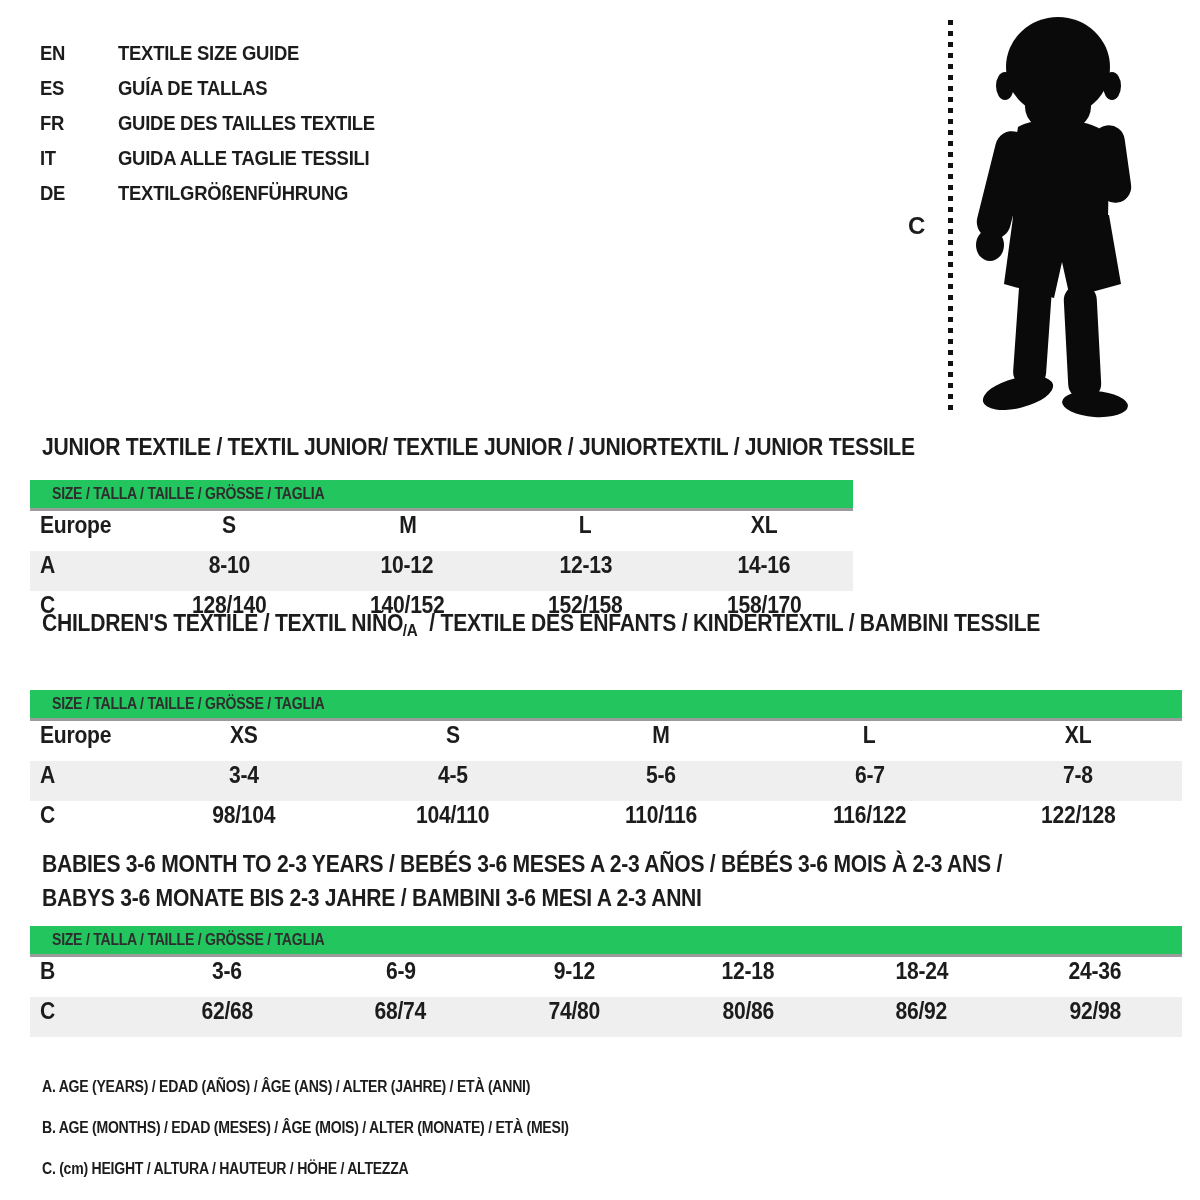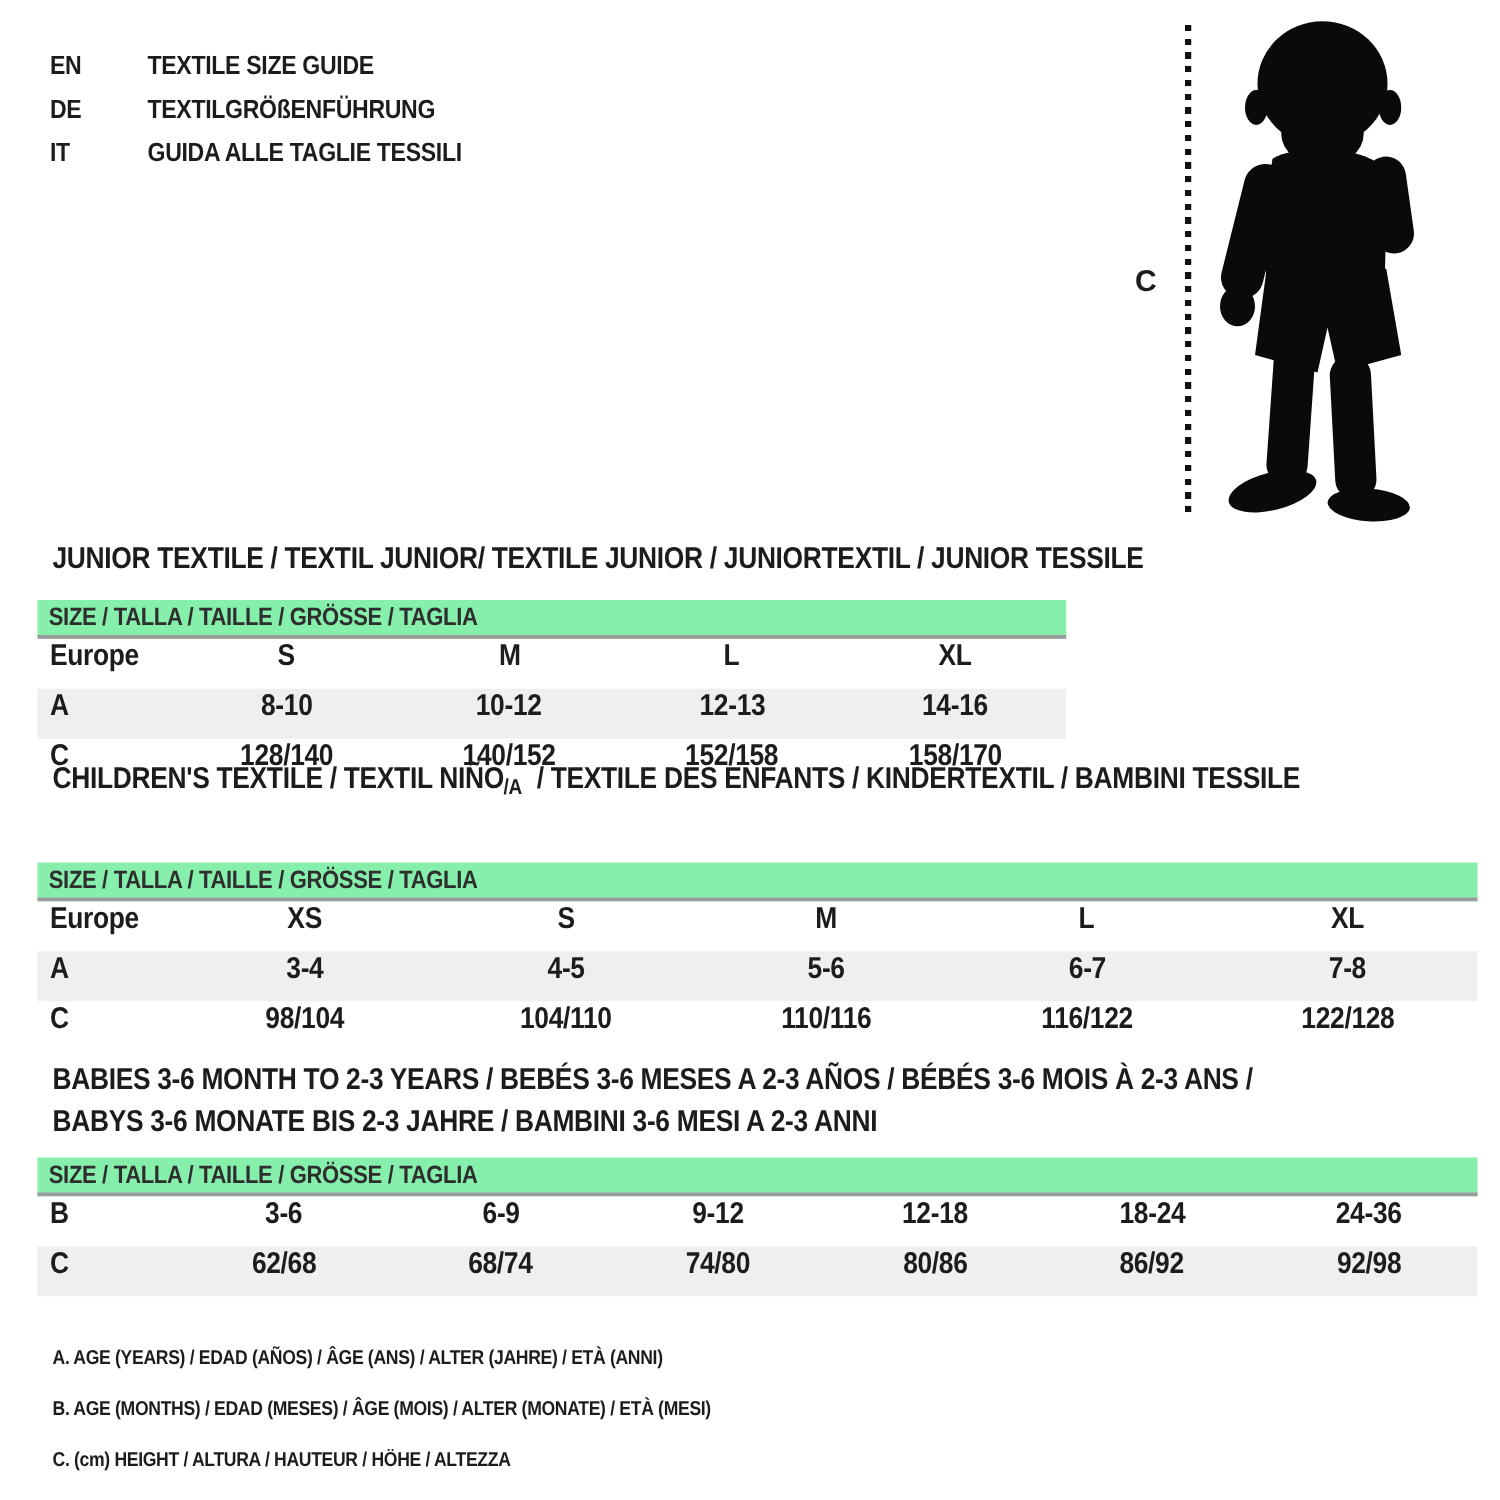--- a/index.html
+++ b/index.html
@@ -23,45 +23,53 @@
     background:repeating-linear-gradient(to bottom,#111 0 5px,transparent 5px 11px);}
   .fig-label{left:908px;top:212px;font-size:24px;font-weight:700;}
   .fig-svg{left:958px;top:12px;}
 
   
   .section-title{font-size:24px;font-weight:700;}
   .sub{display:inline-block;transform:scale(.72) translateY(5px);transform-origin:0 100%;}
 
   
   .sgtable{position:absolute;}
-  .thead{background:#86efac;border-bottom:3px solid #9b9b9b;height:28px;line-height:28px;
-    padding-left:9px;font-size:20px;font-weight:700;color:#2e2e2e;}
+  .thead{background:#22c55e;border-bottom:3px solid #9b9b9b;height:28px;line-height:28px;
+    padding-left:22px;font-size:16px;font-weight:700;color:#2e2e2e;}
   .trow{display:flex;height:40px;font-size:24px;font-weight:700;}
   .sgtable .trow:nth-child(3){background:#efefef;}
   .tlabel{width:110px;padding-left:10px;box-sizing:border-box;text-align:left;}
   .tcell{flex:1;text-align:center;}
 
   
   .footnotes{left:42px;top:1066px;font-size:16px;font-weight:700;line-height:41px;}
 </style>
 </head>
 <body>
 
 <div class="abs lang-block">
   <div class="lang-row">
     <span class="lang-code"><span class="cx">EN</span></span>
     <span class="cx">TEXTILE SIZE GUIDE</span>
   </div>
   <div class="lang-row">
-    <span class="lang-code"><span class="cx">DE</span></span>
-    <span class="cx">TEXTILGRÖßENFÜHRUNG</span>
+    <span class="lang-code"><span class="cx">ES</span></span>
+    <span class="cx">GUÍA DE TALLAS</span>
+  </div>
+  <div class="lang-row">
+    <span class="lang-code"><span class="cx">FR</span></span>
+    <span class="cx">GUIDE DES TAILLES TEXTILE</span>
   </div>
   <div class="lang-row">
     <span class="lang-code"><span class="cx">IT</span></span>
     <span class="cx">GUIDA ALLE TAGLIE TESSILI</span>
+  </div>
+  <div class="lang-row">
+    <span class="lang-code"><span class="cx">DE</span></span>
+    <span class="cx">TEXTILGRÖßENFÜHRUNG</span>
   </div>
 </div>
 
 <span class="abs fig-label">C</span>
 <div class="abs dash-line"></div>
 <div class="abs fig-svg">
   <svg width="185" height="406" viewBox="0 0 185 406" xmlns="http://www.w3.org/2000/svg">
     <g fill="#0a0a0a">
       <ellipse cx="100" cy="55" rx="52" ry="50"></ellipse>
       <ellipse cx="47" cy="74" rx="9" ry="14"></ellipse>

